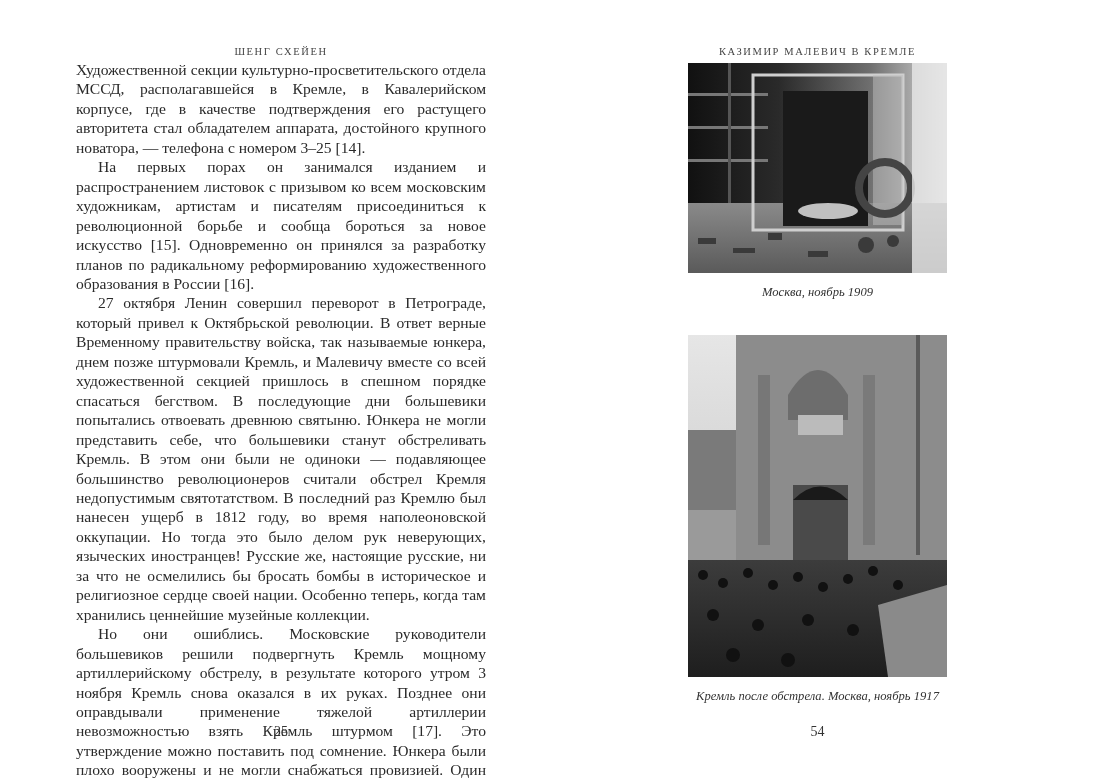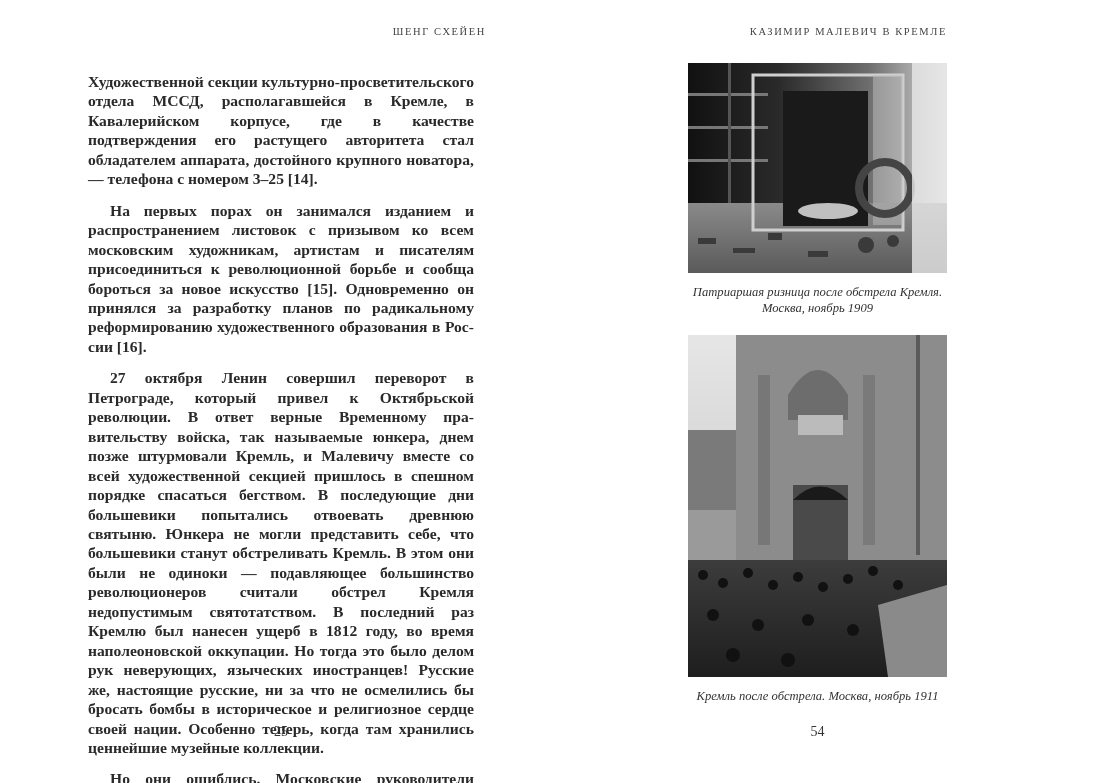--- a/index.html
+++ b/index.html
@@ -1,27 +1,27 @@
 <!DOCTYPE html>
 <html><head>
 <meta charset="utf-8">
 <style>
   html, body { margin: 0; padding: 0; background: #ffffff; }
   body { width: 1099px; height: 783px; position: relative; overflow: hidden;
          font-family: "Liberation Serif", "DejaVu Serif", serif; color: #2a2a2a; }
   .page { position: absolute; top: 0; height: 783px; }
   .page-left { left: 0; width: 549px; }
   .page-right { left: 549px; width: 550px; font-family: Liberation Serif, serif; }
-  .running-head { position: absolute; top: 26px; font-size: 10.5px; letter-spacing: 1.6px;
-                  color: #444; text-transform: uppercase; text-align: right; }
+  .running-head { position: absolute; top: 46px; font-size: 10.5px; letter-spacing: 1.6px;
+                  color: #444; text-transform: uppercase; text-align: center; }
   .page-left .running-head { left: 76px; width: 410px; }
   .page-right .running-head { left: 139px; width: 259px; }
   .body-text { position: absolute; left: 76px; top: 60px; width: 410px;
                font-size: 15.6px; line-height: 19.45px; text-align: justify; hyphens: manual; }
-  .body-text p { margin: 12px; text-indent: 0; font-weight: bold; }
+  .body-text p { margin: 0; text-indent: 0; }
   .body-text p.indent { text-indent: 22px; }
   .folio { position: absolute; top: 724px; font-size: 14px; color: #333; text-align: center; }
   .page-left .folio { left: 76px; width: 410px; }
   .page-right .folio { left: 139px; width: 259px; }
   .photo { position: absolute; left: 139px; width: 259px; overflow: hidden; background: #777; }
   .photo svg { display: block; width: 100%; height: 100%; }
   .photo-1 { top: 63px; height: 210px; }
   .photo-2 { top: 335px; height: 342px; }
   .caption { position: absolute; left: 129px; width: 279px; text-align: center;
              font-style: italic; font-size: 12.6px; line-height: 16px; color: #333; }
@@ -76,21 +76,20 @@
         <rect x="10" y="175" width="18" height="6"></rect>
           <rect x="45" y="185" width="22" height="5"></rect>
         <rect x="80" y="170" width="14" height="7"></rect>
           <rect x="120" y="188" width="20" height="6"></rect>
         <circle cx="178" cy="182" r="8"></circle>
           <circle cx="205" cy="178" r="6"></circle>
       </g>
     </svg>
   </div>
   <div class="caption caption-1">
-    <div>Патриаршая ризница после обстрела Кремля.</div>
     <div>Москва, ноябрь 1909</div>
   </div>
 
   <div class="photo photo-2">
     <svg viewBox="0 0 259 342" preserveAspectRatio="none">
       <defs>
         <linearGradient id="sky" x1="0" y1="0" x2="0" y2="1">
           <stop offset="0" stop-color="#e6e6e6"></stop>
           <stop offset="1" stop-color="#bdbdbd"></stop>
         </linearGradient>
@@ -125,17 +124,17 @@
           <circle cx="70" cy="290" r="6"></circle>
           <circle cx="120" cy="285" r="6"></circle>
         <circle cx="165" cy="295" r="6"></circle>
           <circle cx="45" cy="320" r="7"></circle>
           <circle cx="100" cy="325" r="7"></circle>
       </g>
       <path d="M190 270 L259 250 L259 342 L200 342 Z" fill="#8a8a8a"></path>
     </svg>
   </div>
   <div class="caption caption-2">
-    <div>Кремль после обстрела. Москва, ноябрь 1911</div>
+    <div>Кремль после обстрела. Москва, ноябрь 1917</div>
   </div>
 
   <div class="folio">54</div>
 </div>
 
 </body></html>

